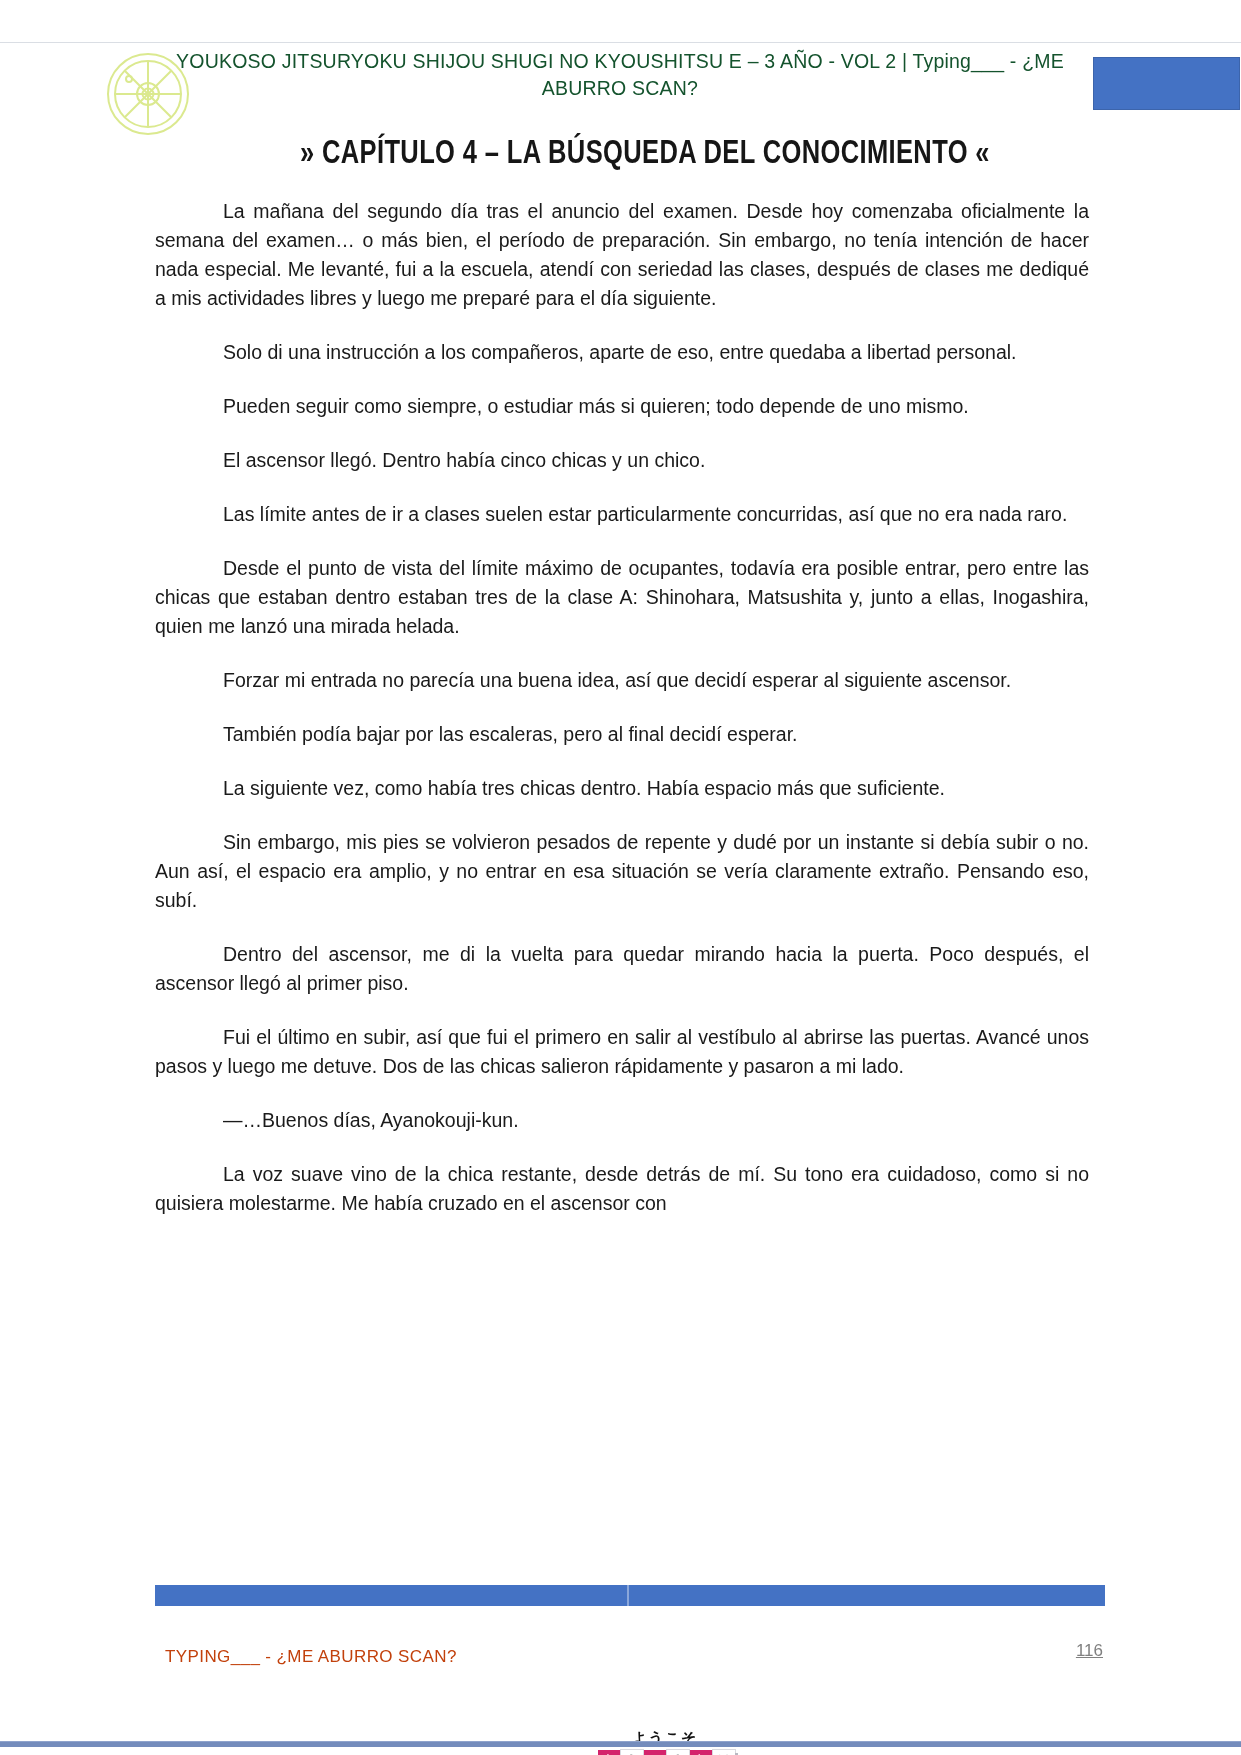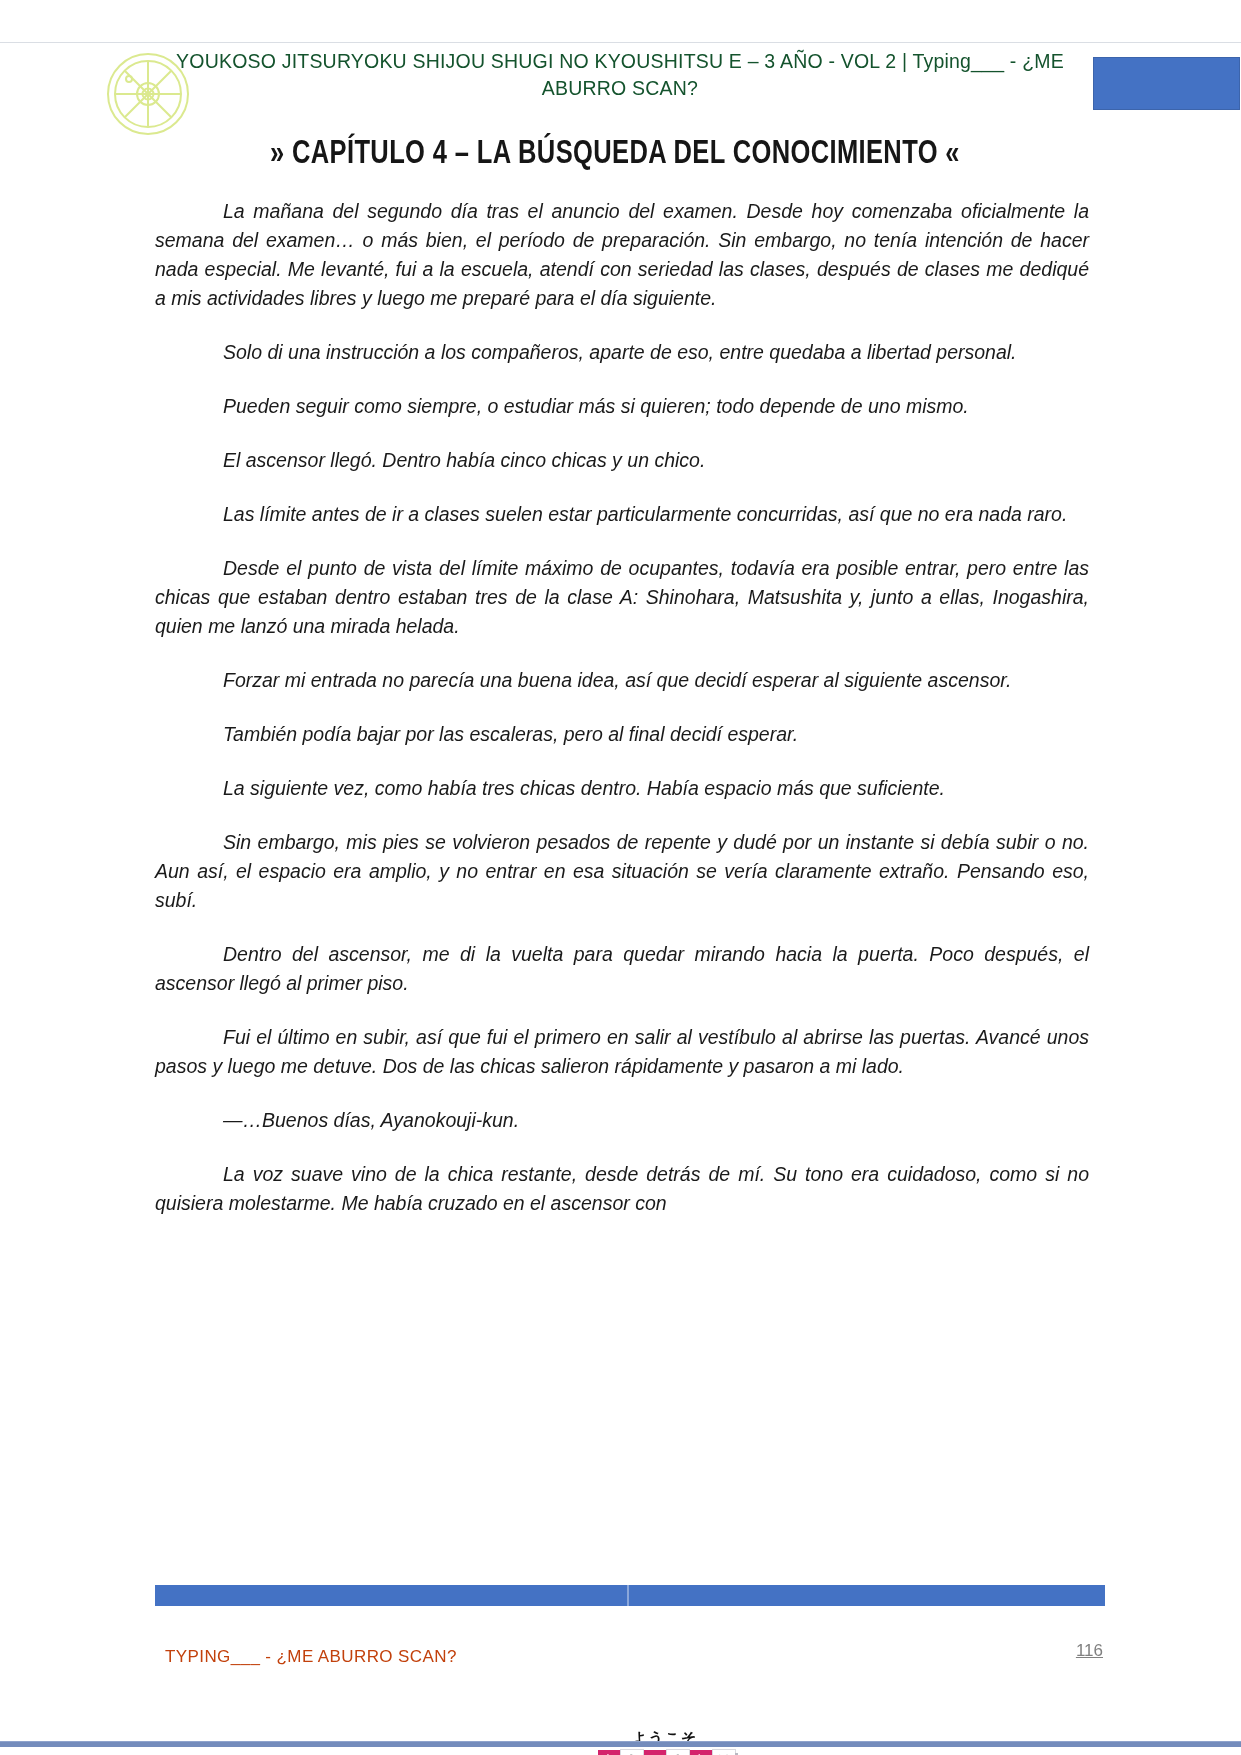--- a/index.html
+++ b/index.html
@@ -21,33 +21,33 @@
     text-align:center;color:#14532d;font-size:19.5px;line-height:27px;
     letter-spacing:.2px;
   }
   .header-accent-box{
     position:absolute;left:1093px;top:57px;width:147px;height:53px;
     background:#4472c4;border:1px solid #3c64ab;box-sizing:border-box;
   }
   
   .chapter-title{
     position:absolute;left:155px;top:132px;width:950px;
-    text-align:left;color:#161616;white-space:nowrap;
+    text-align:right;color:#161616;white-space:nowrap;
   }
   .chapter-title .condensed{
     display:inline-block;
     font-size:34px;font-weight:700;letter-spacing:.5px;
     transform:scaleX(.75);transform-origin:50% 50%;
   }
   
   .body-text{
     position:absolute;left:155px;top:197px;width:950px;
     color:#1a1a1a;font-size:19.5px;line-height:29px;text-align:justify;
   }
-  .body-text p{margin:0 16px 25px 0;text-indent:68px;font-style:italic;}
+  .body-text p{margin:0 16px 25px 0;text-indent:68px;}
   
   .footer-bar{
     position:absolute;left:155px;top:1585px;width:950px;height:21px;
     background:#4472c4;border-top:1px solid #38progress60a6;box-sizing:border-box;
   }
   .footer-bar .seam{
     position:absolute;left:472px;top:0;width:2px;height:100%;
     background:rgba(255,255,255,.38);
   }
   .footer-left{

